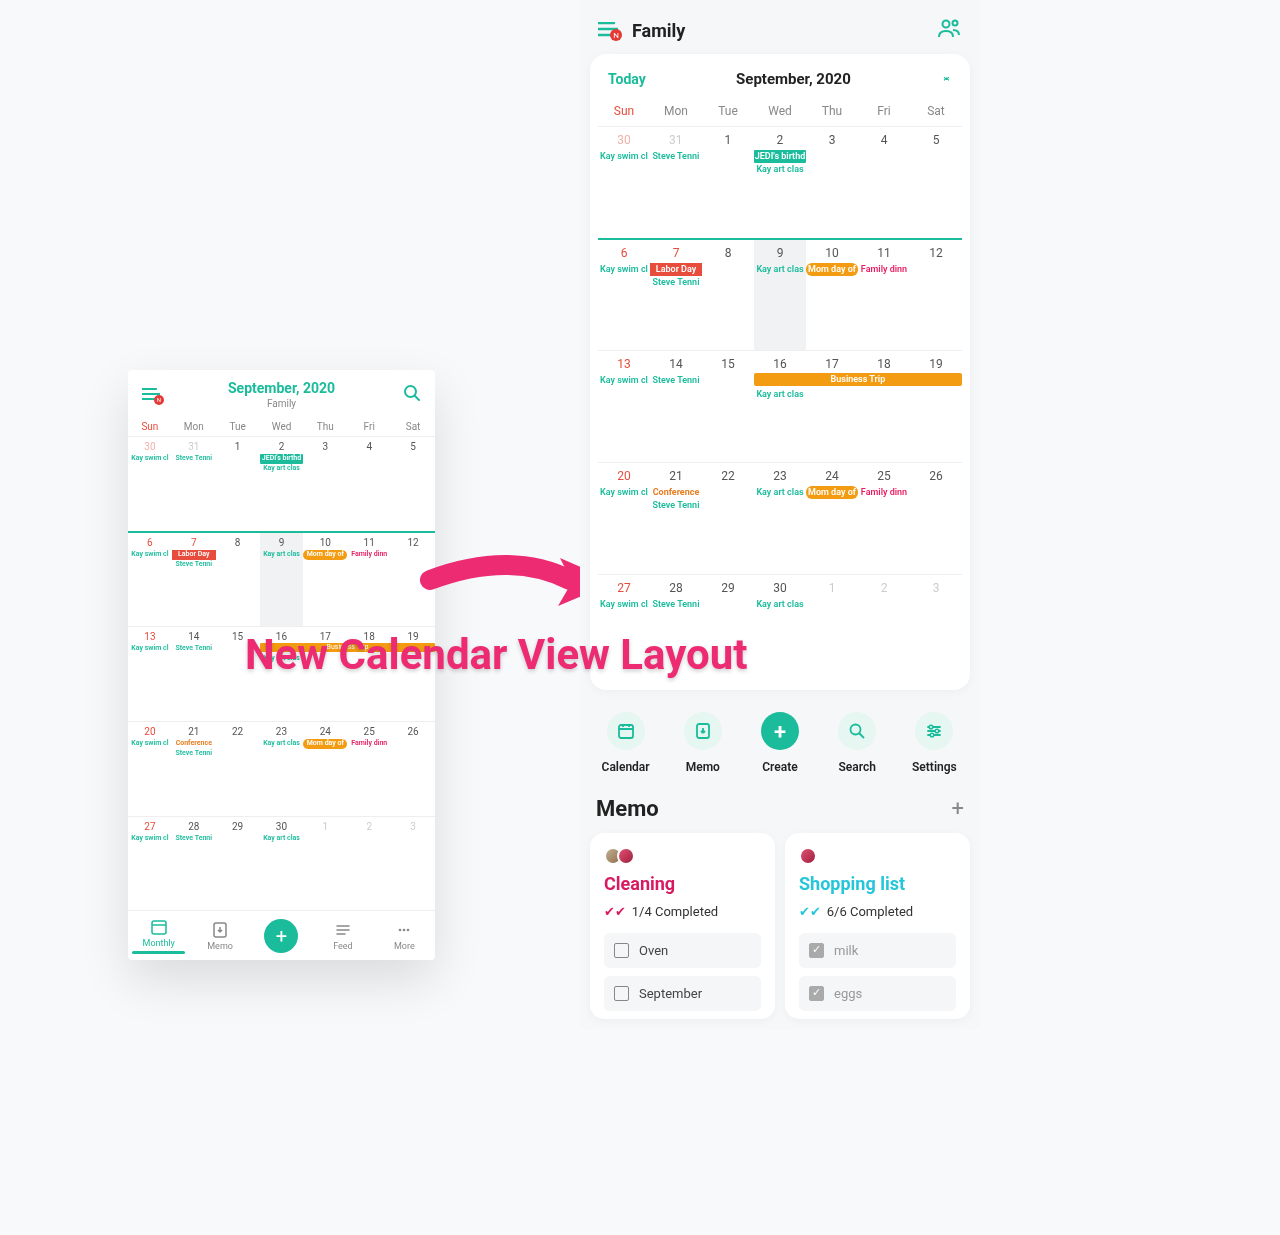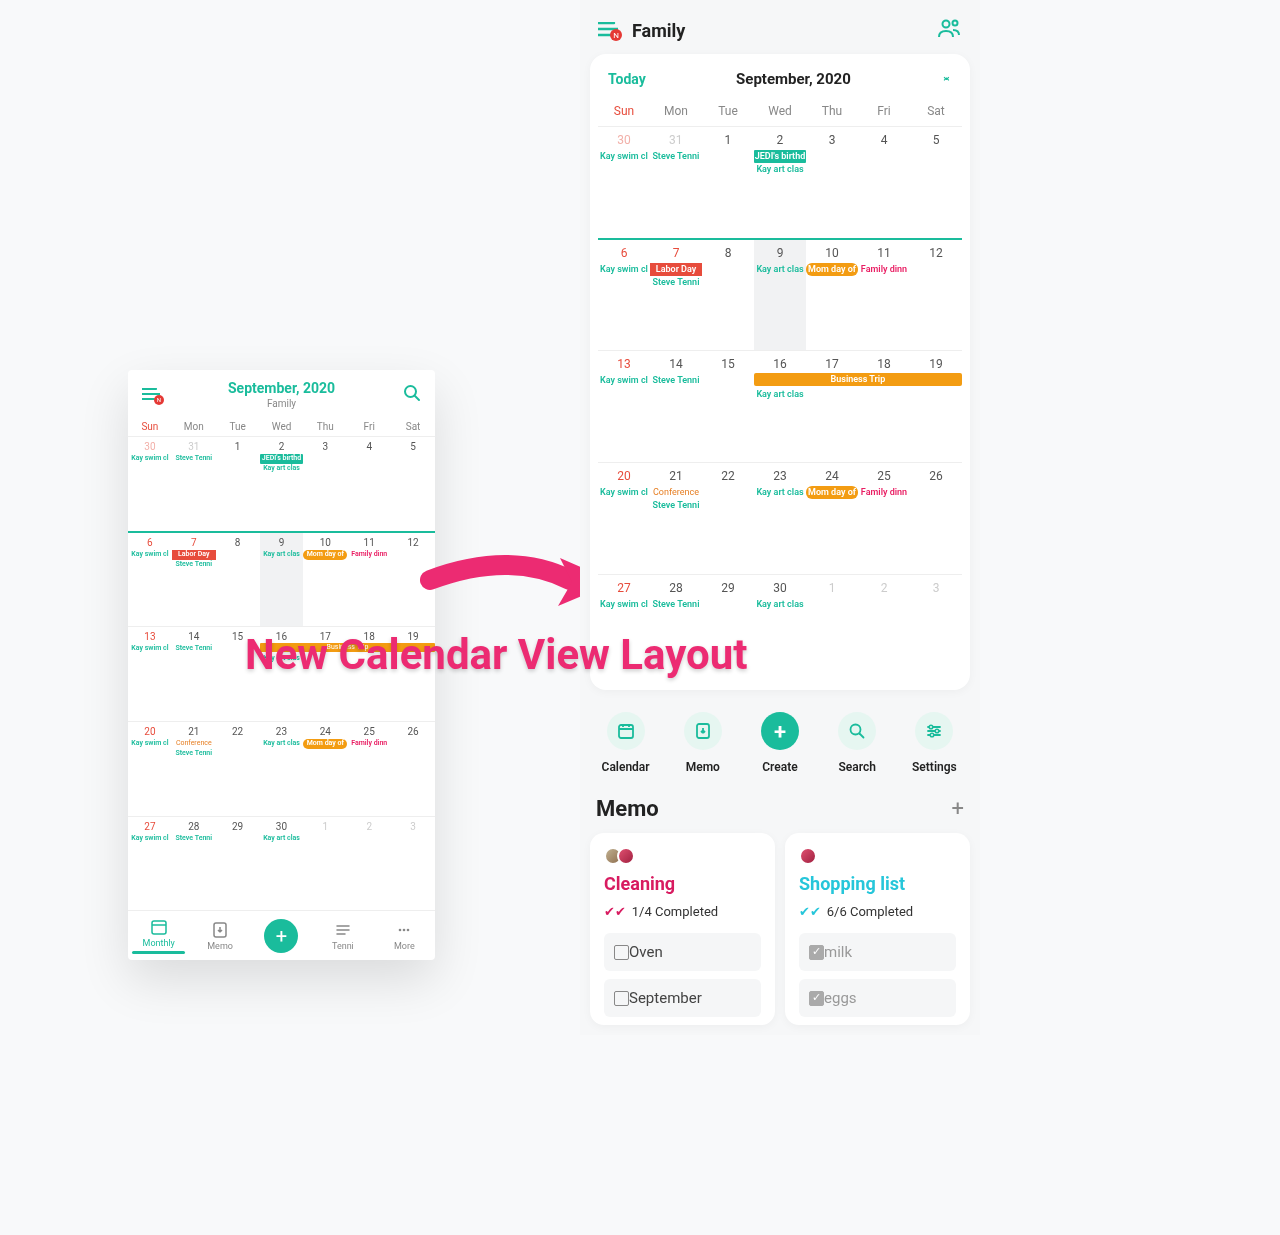--- a/index.html
+++ b/index.html
@@ -29,21 +29,21 @@
   .pl-week { display:grid; grid-template-columns:repeat(7,1fr); position:relative; height:95px; border-top:1px solid #eee; }
   .pl-week.accent { border-top:2px solid #1abc9c; }
   .pl-day { position:relative; font-size:10px; text-align:center; }
   .pl-day .num { display:block; padding:4px 0 2px; color:#555; font-size:10px; }
   .pl-day.sun .num { color:#e74c3c; }
   .pl-day.muted .num { color:#ccc; }
   .pl-day.muted.sun .num { color:#f2b0a9; }
   .pl-day.sel { background:#f1f2f3; }
   .pl-ev { font-size:7px; white-space:nowrap; overflow:hidden; padding:0 1px; line-height:1.4; }
   .ev-green { color:#1abc9c; font-weight:600; }
-  .ev-orange { color:#e67e22; font-weight:400; }
+  .ev-orange { color:#e67e22; font-weight:700; }
   .ev-pink { color:#e91e63; font-weight:600; }
   .ev-green-chip { background:#1abc9c; color:#fff; font-weight:600; border-radius:1px; }
   .ev-red-chip { background:#e74c3c; color:#fff; font-weight:600; border-radius:0; }
   .ev-orange-chip { background:#f39c12; color:#fff; font-weight:600; border-radius:6px; }
   .pl-trip { position:absolute; left:43%; right:0; top:16px; height:9px; background:#f39c12; color:#fff; font-size:7px; text-align:center; line-height:9px; border-radius:1px; }
 
   .pl-bottom { position:absolute; left:0; right:0; bottom:0; height:50px; display:grid; grid-template-columns:repeat(5,1fr); align-items:center; border-top:1px solid #eee; }
   .pl-bottom .tab { text-align:center; color:#888; font-size:9px; }
   .pl-bottom .tab.active { color:#1abc9c; }
   .pl-bottom .tab.active .underline { height:3px; background:#1abc9c; margin:3px 4px 0; border-radius:2px; }
@@ -107,21 +107,21 @@
   .memo-card .avatars { display:flex; gap:-4px; margin-bottom:8px; }
   .memo-card .av { width:18px; height:18px; border-radius:50%; background:#bbb; display:inline-block; margin-right:-5px; border:2px solid #fff; }
   .memo-card .av.a1 { background:linear-gradient(135deg,#c0b090,#907050); }
   .memo-card .av.a2 { background:linear-gradient(135deg,#e05070,#a02040); }
   .memo-card .mtitle { font-weight:700; font-size:18px; margin-bottom:10px; }
   .memo-card.cleaning .mtitle { color:#d81b60; }
   .memo-card.shopping .mtitle { color:#26c6da; }
   .memo-card .prog { font-size:13px; color:#333; margin-bottom:14px; display:flex; align-items:center; gap:6px; }
   .memo-card.cleaning .prog .chk { color:#d81b60; }
   .memo-card.shopping .prog .chk { color:#26c6da; }
-  .memo-item { background:#f5f6f7; border-radius:6px; padding:10px 10px; margin-bottom:8px; font-size:15px; color:#444; display:flex; align-items:center; }
+  .memo-item { background:#f5f6f7; border-radius:6px; padding:10px 10px; margin-bottom:8px; font-size:13px; color:#444; display:flex; gap:10px; }
   .memo-item .box { width:15px; height:15px; border:1.5px solid #888; border-radius:2px; flex-shrink:0; }
   .memo-item.done .box { background:#aaa; border-color:#aaa; position:relative; }
   .memo-item.done .box::after { content:'✓'; color:#fff; font-size:11px; position:absolute; left:2px; top:-1px; }
   .memo-item.done { color:#999; }
 </style>
 </head>
 <body>
 
 <div class="phone-left">
   <div class="pl-header">
@@ -316,21 +316,21 @@
         </svg>
       <div>Memo</div>
     </div>
     <div class="tab">
       <div class="pl-fab">+</div>
     </div>
     <div class="tab">
       <svg width="18" height="18" viewBox="0 0 18 18">
           <path d="M3 5h12M3 9h12M3 13h8" stroke="#888" stroke-width="1.5" stroke-linecap="round"></path>
         </svg>
-      <div>Tenni</div>
+      <div>Feed</div>
     </div>
     <div class="tab">
       <svg width="18" height="18" viewBox="0 0 18 18">
           <circle cx="5" cy="9" r="1.3" fill="#888"></circle>
           <circle cx="9" cy="9" r="1.3" fill="#888"></circle>
           <circle cx="13" cy="9" r="1.3" fill="#888"></circle>
         </svg>
       <div>More</div>
     </div>
   </div>

